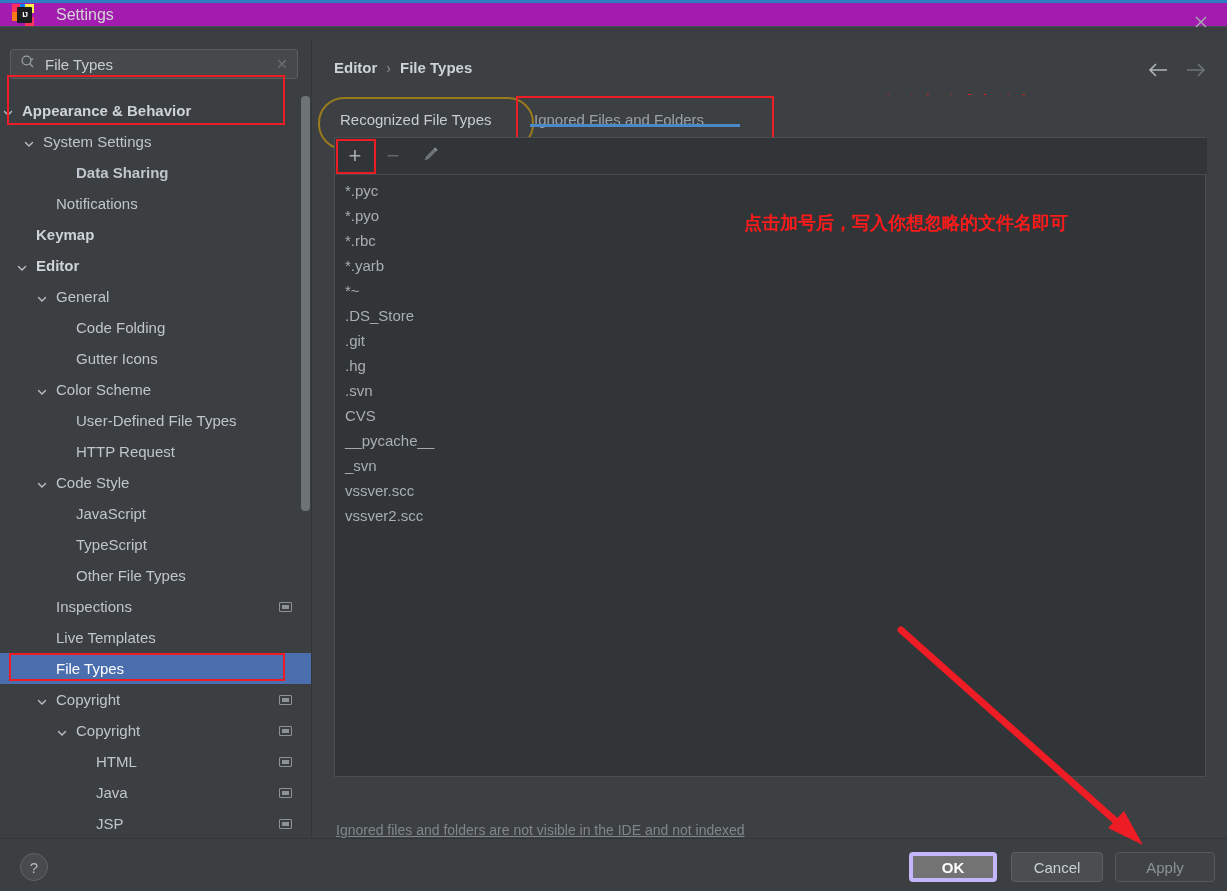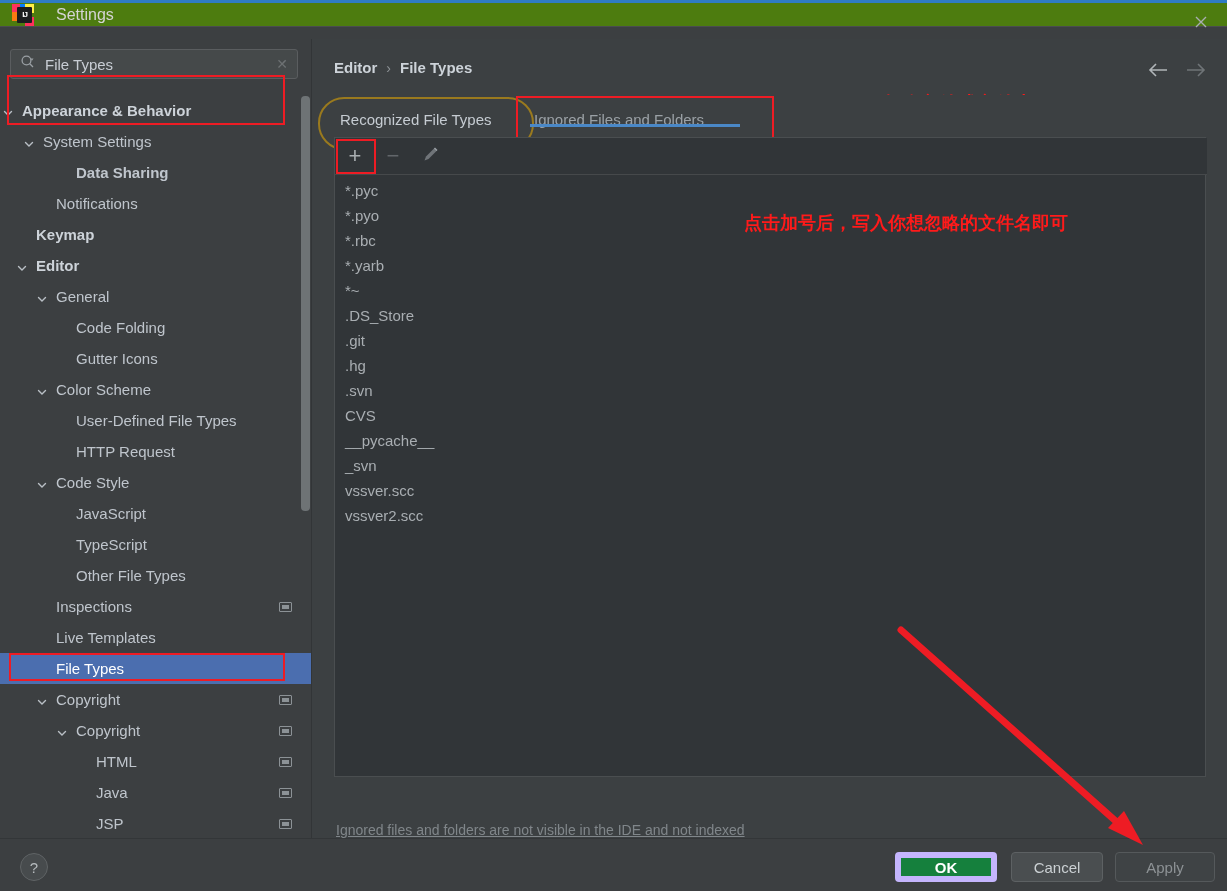--- a/index.html
+++ b/index.html
@@ -12,21 +12,21 @@
   #root {
     position: relative;
     width: 1227px; height: 891px;
     background: #3c3f41;
     border-top: 3px solid #2f7cc4;
   }
 
   
   .titlebar {
     position: absolute; left: 0; top: 0; width: 1227px; height: 24px;
-    background: #4d7c0f;
+    background: #a21caf;
     border-bottom: 1px solid #4a4d4f;
     display: flex; align-items: center;
   }
   .app-icon {
     position: relative;
     width: 22px; height: 22px; margin-left: 12px; flex: 0 0 auto;
   }
   .app-icon .sq {
     position: absolute; width: 9px; height: 9px;
   }
@@ -247,22 +247,22 @@
     cursor: pointer;
   }
   .btn {
     position: absolute; top: 13px; height: 30px;
     border-radius: 4px;
     display: flex; align-items: center; justify-content: center;
     font-size: 15px;
     cursor: pointer;
   }
   .btn-ok {
-    right: 230px; width: 102px;
-    background: #15803d; border: 6px solid #c4b5fd;
+    right: 230px; width: 88px;
+    background: #737373; border: 4px solid #c4b5fd;
     color: #ffffff; font-weight: bold;
   }
   .btn-cancel {
     right: 124px; width: 92px;
     background: #4a4e50; border: 1px solid #5d6163;
     color: #cbd0d3;
   }
   .btn-apply {
     right: 12px; width: 100px;
     background: #3f4345; border: 1px solid #55595b;

